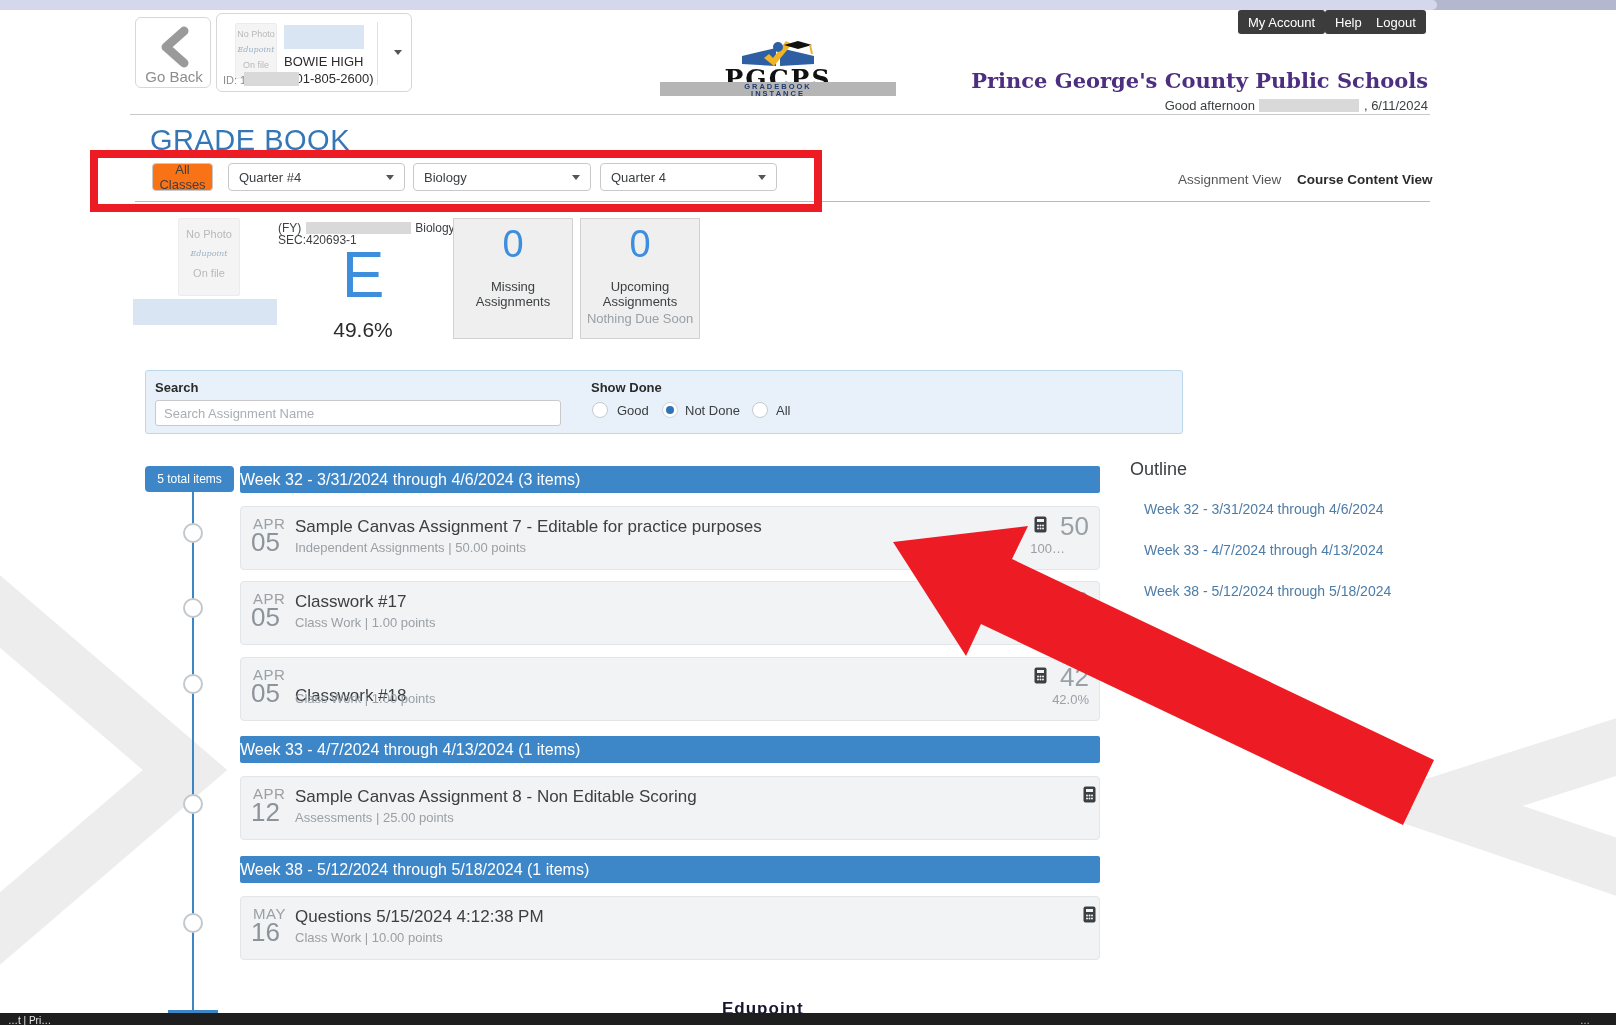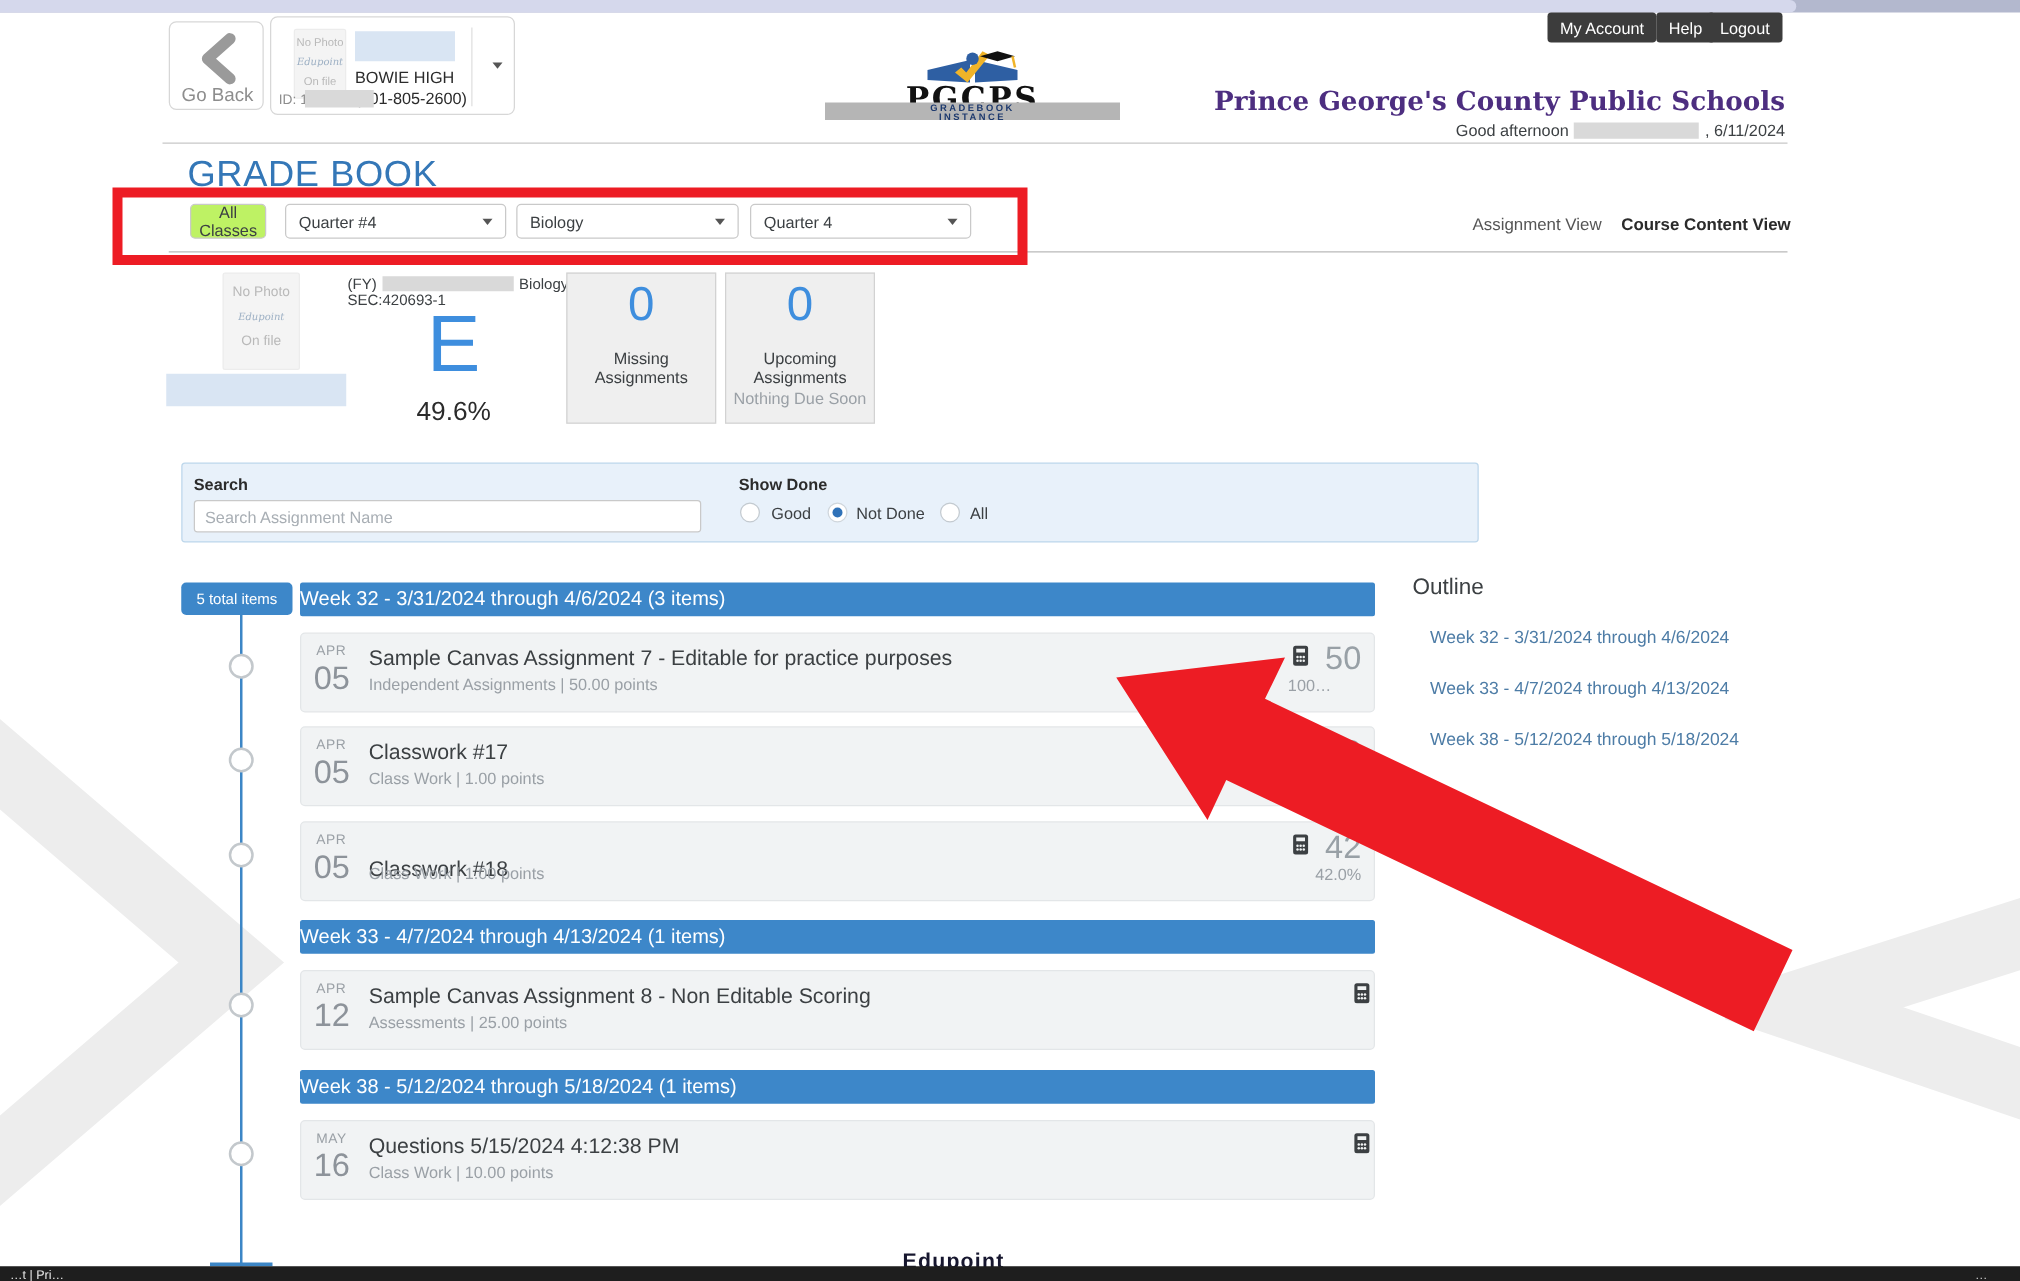--- a/index.html
+++ b/index.html
@@ -27,21 +27,21 @@
   .greet { font-size:13px; color:#3c4043; }
   .hr { background:#c8c8c8; height:1px; }
 
   .pgcps-word { font-family:"DejaVu Serif",serif; font-weight:bold; color:#111; font-size:25px; letter-spacing:2px; }
   .gb-instance { background:#b5b5b5; color:#1e3a6e; font-weight:bold; font-size:7.5px; letter-spacing:2px;
                  text-align:center; line-height:7px; padding-top:1px; }
 
   .page-title { color:#3477b7; font-weight:normal; font-size:29px; letter-spacing:0.5px; }
 
   .red-box { border:8px solid #ed1c24; }
-  .filter-btn { background:#bef264; border:1px solid #c9c9c9; border-radius:4px; font-size:13px; color:#3c4043;
+  .filter-btn { background:#f97316; border:1px solid #c9c9c9; border-radius:4px; font-size:13px; color:#3c4043;
                 display:flex; align-items:center; justify-content:center; cursor:pointer; }
   .dropdown { background:#fff; border:1px solid #c9c9c9; border-radius:4px; font-size:13px; color:#3c4043;
               display:flex; align-items:center; padding:0 10px; cursor:pointer; justify-content:space-between; }
   .caret { width:0; height:0; border-left:4px solid transparent; border-right:4px solid transparent;
            border-top:5px solid #555; }
 
   .viewtab { font-size:13.5px; color:#555; cursor:pointer; }
   .viewtab.active { font-weight:bold; color:#2b2b2b; }
 
   .classinfo { font-size:12px; color:#3c4043; }
@@ -61,21 +61,21 @@
   .radio.sel { border:1px solid #cfd6dc; position:relative; }
   .radio.sel::after { content:""; position:absolute; left:3px; top:3px; width:8px; height:8px;
                       border-radius:50%; background:#2f72b8; }
   .radio-label { font-size:13px; color:#3c4043; }
 
   .badge { background:#3d87c9; color:#fff; font-size:12px; border-radius:4px; display:flex;
            align-items:center; justify-content:center; }
   .weekbar { background:#3d87c9; color:#fff; font-size:16px; display:flex; align-items:center;
              border-radius:2px; }
   .arow { background:#f1f3f4; border:1px solid #e3e6e8; border-radius:4px; }
-  .a-month { color:#9aa0a6; font-size:11px; letter-spacing:0.5px; }
+  .a-month { color:#9aa0a6; font-size:15px; letter-spacing:0.5px; }
   .a-day { color:#8d939a; font-size:26px; }
   .a-title { color:#3c4043; font-size:17px; }
   .a-meta { color:#9aa0a6; font-size:13px; }
   .a-score { color:#98a0a6; font-size:26px; text-align:right; }
   .a-pct { color:#9aa0a6; font-size:13px; text-align:right; }
 
   .tl-line { background:#3c86c6; }
   .tl-circle { width:20px; height:20px; border-radius:50%; background:#fff; border:2px solid #c3c8cc; }
 
   .outline-title { font-size:18px; color:#3c4043; }

